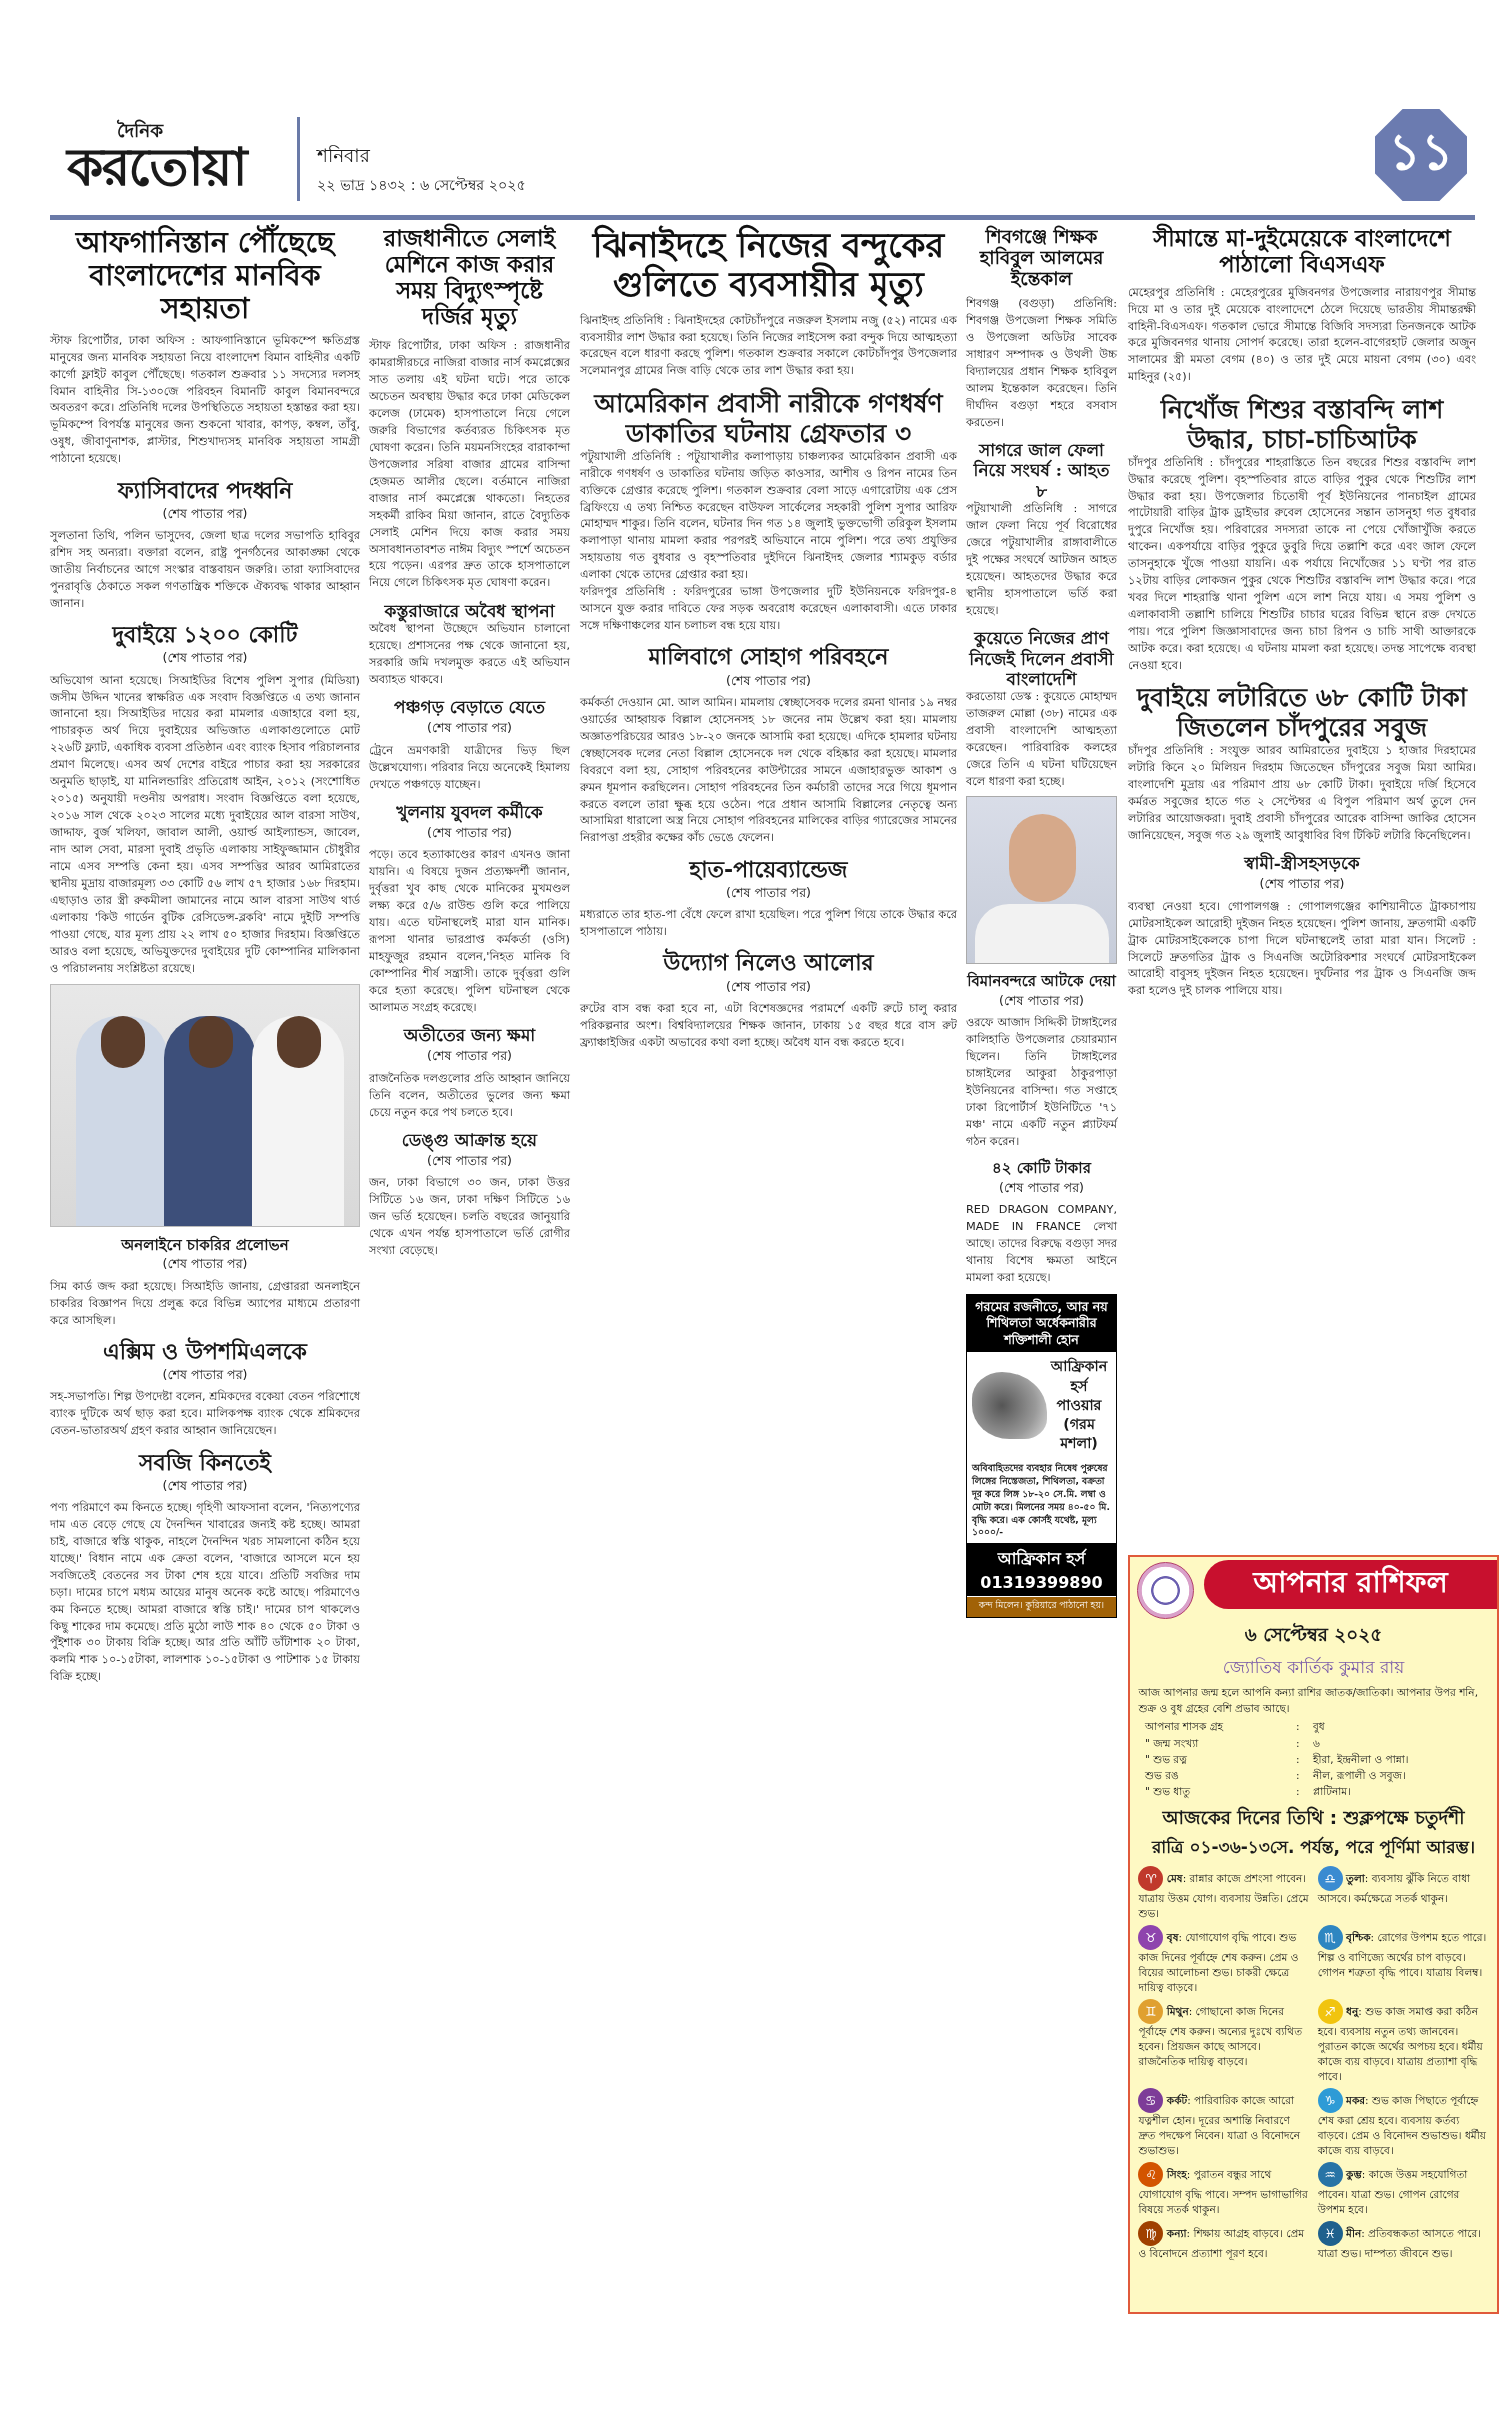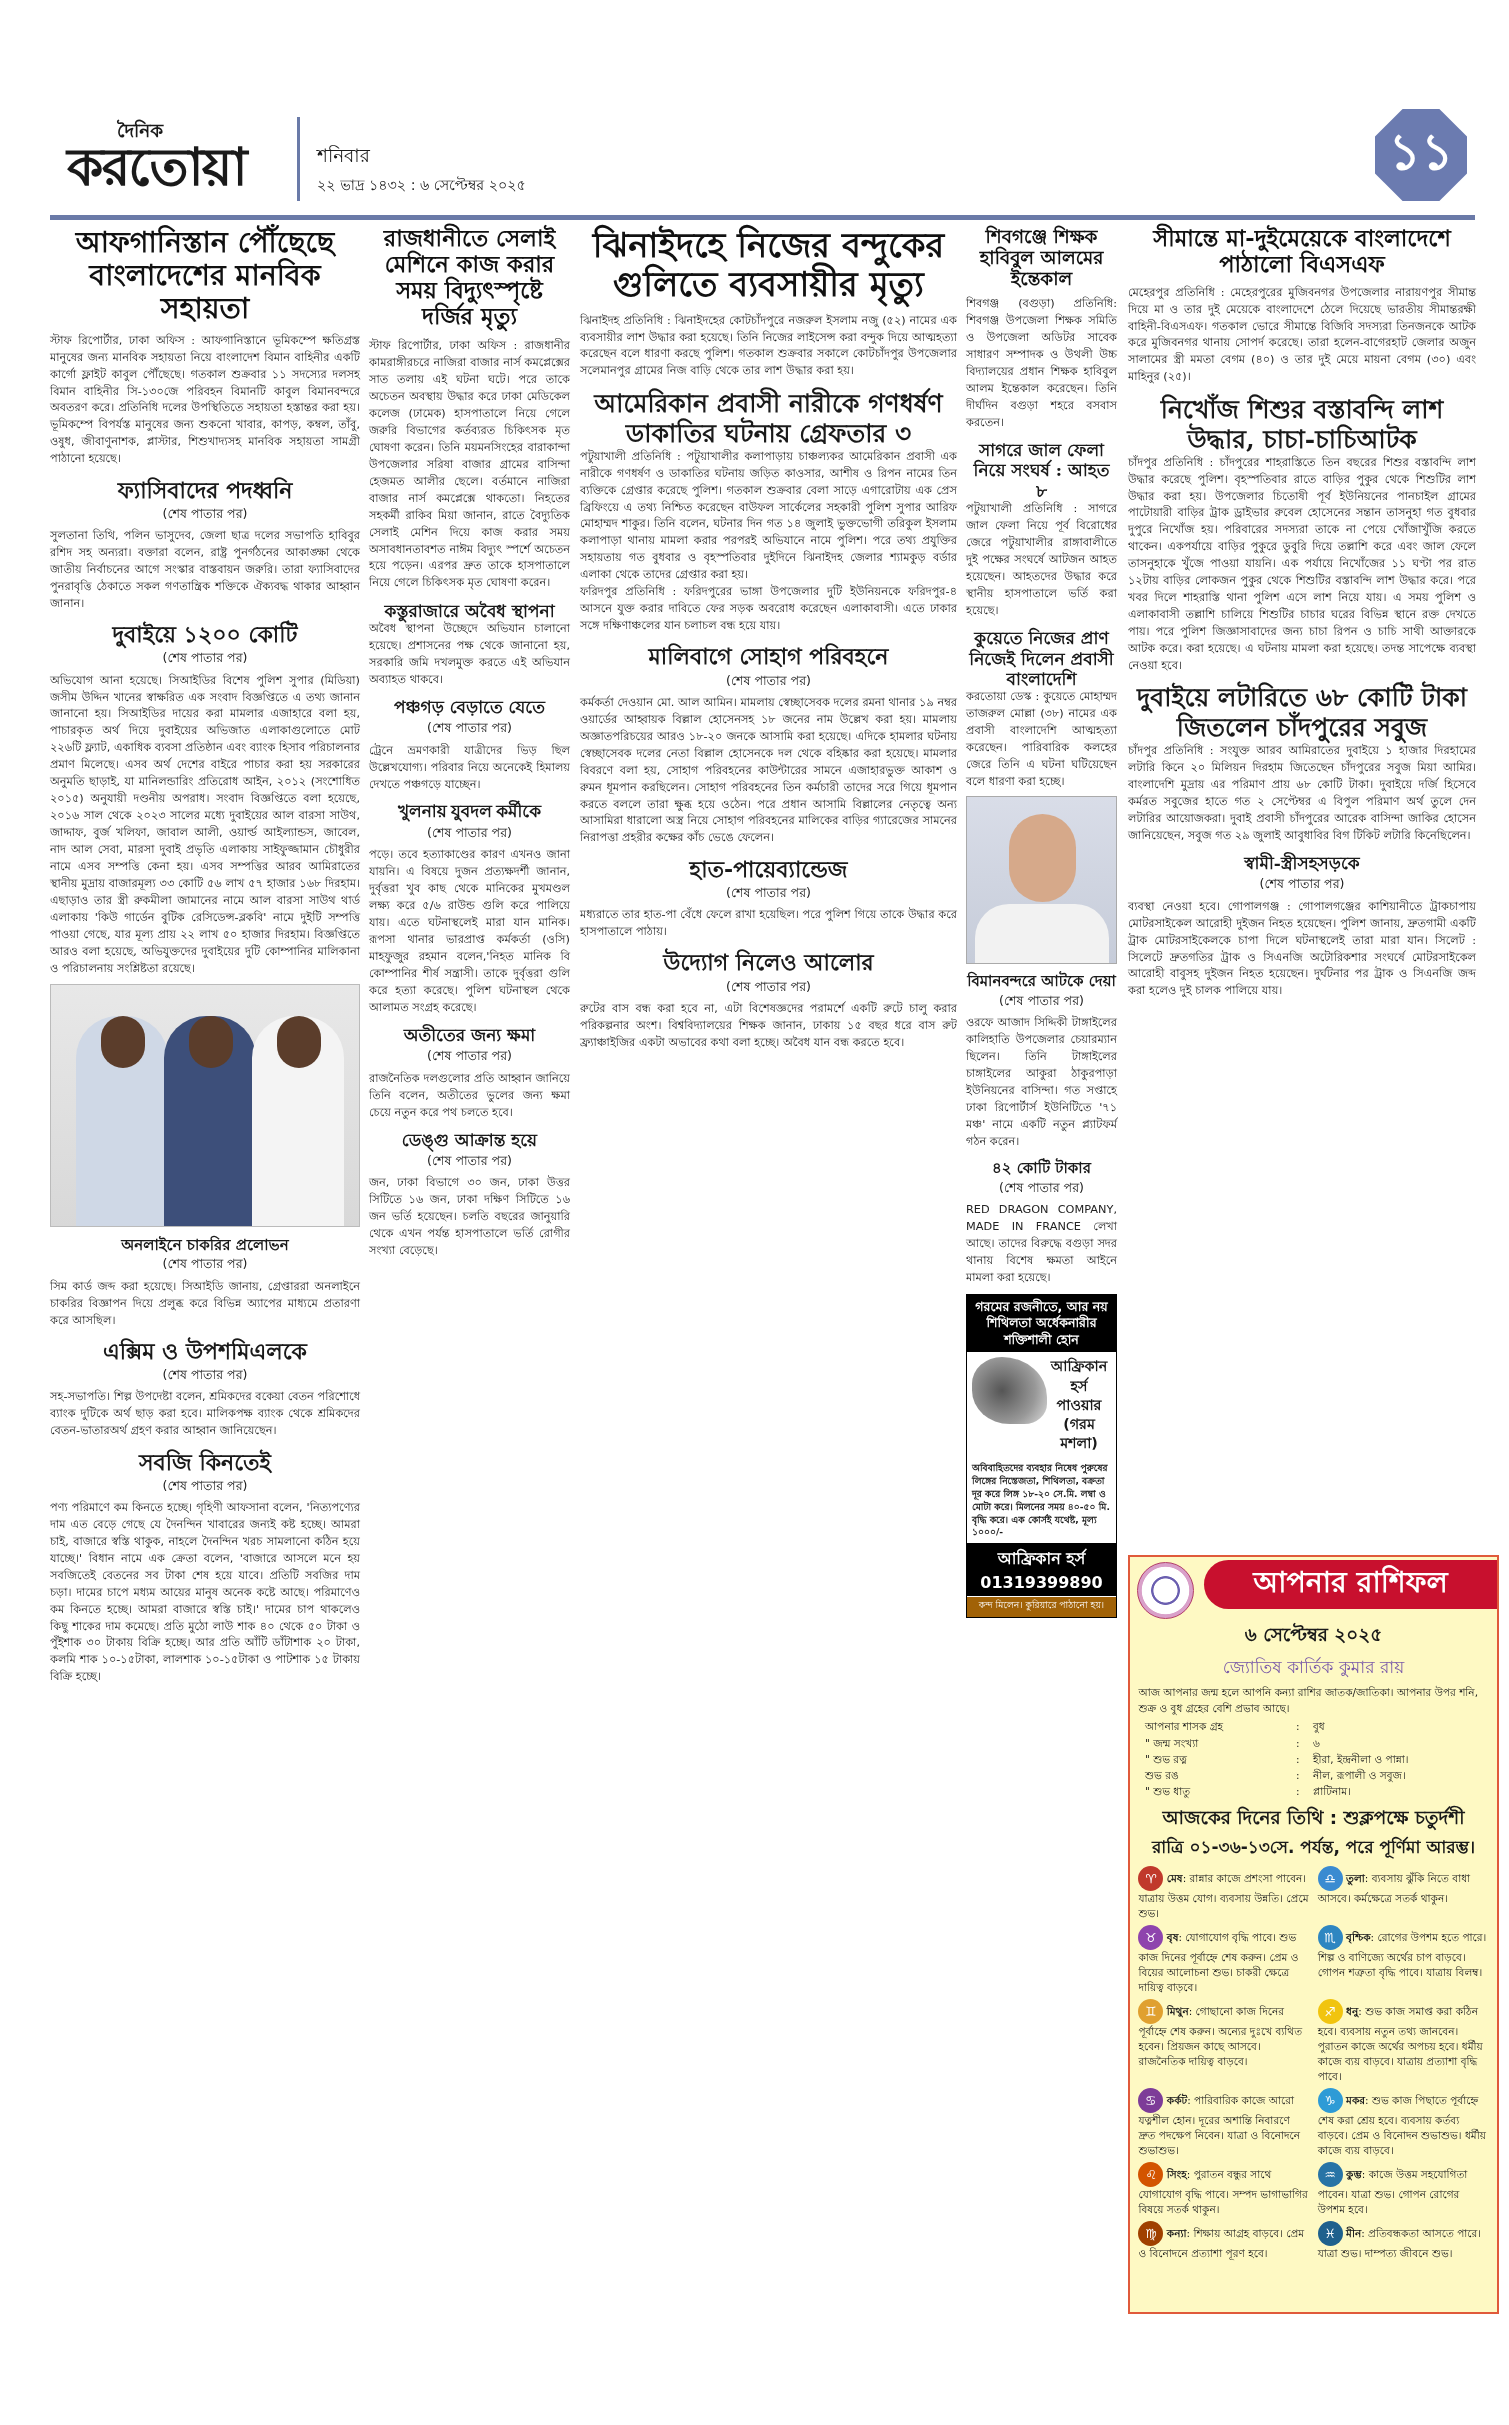--- a/index.html
+++ b/index.html
@@ -33,21 +33,21 @@
   .photo-group { height: 243px; margin: 6.7px 0 3.4px; background: linear-gradient(#e8e8e8,#d8d8d8); position: relative; overflow: hidden; border: 0.8px solid #bbb; }
   .person { position: absolute; bottom: 0; width: 92px; height: 210px; border-radius: 42px 42px 0 0; }
   .person .head { position: absolute; left: 25px; top: 0; width: 44px; height: 52px; border-radius: 22px; background: #5b3d2b; }
 
   .portrait { height: 168px; margin: 5px 0; background: linear-gradient(#d9dde8, #c6ccd9); position: relative; border: 0.8px solid #aaa; }
   .portrait .face { position: absolute; left: 42px; top: 17px; width: 67px; height: 88px; border-radius: 34px; background: #d6a98a; }
   .portrait .shirt { position: absolute; left: 8.4px; bottom: 0; width: 134px; height: 59px; background: #f2f2f2; border-radius: 34px 34px 0 0; }
 
   .ad { border: 1.7px solid #000; margin-top: 6.7px; }
   .ad-top { background: #000; color: #fff; text-align: center; font-weight: bold; font-size: 12.6px; padding: 4.2px; line-height: 1.3; }
-  .ad-mid { display: flex; padding: 5px; }
+  .ad-mid { display: flex; padding: 5px; align-items: center; }
   .ad-horse { width: 75px; height: 67px; background: radial-gradient(circle at 40% 50%, #555, #999 60%, #ddd); border-radius: 40% 60% 30% 50%; }
   .ad-title { flex: 1; text-align: center; font-weight: bold; font-size: 14.3px; line-height: 1.35; }
   .ad-text { font-size: 9.2px; font-weight: bold; padding: 3.4px 5px; line-height: 1.4; }
   .ad-phone { background: #000; color: #fff; font-weight: 900; font-size: 16px; text-align: center; padding: 3.4px; }
   .ad-foot { background: #a16207; color: #fff; font-size: 9.2px; text-align: center; padding: 1.7px 0 3.4px; border-top: 0.8px solid #fff; }
 
   
   .horo { position: absolute; left: 1128px; top: 1555px; width: 371px; height: 759px; background: #fef9c3; border: 2.5px solid #e05a3b; }
   .horo-head { position: relative; height: 59px; }
   .horo-wheel { position: absolute; left: 6.7px; top: 5px; width: 57px; height: 57px; border-radius: 50%; background: radial-gradient(circle, #fff 30%, #6b5fb0 32%, #6b5fb0 36%, #fff 38%, #fff 60%, #d9a0c9 62%); border: 1.7px solid #b23c6a; }
@@ -114,21 +114,21 @@
   </div>
 
   <div class="col c2">
     <div class="headline" style="font-size:22.6px;">রাজধানীতে সেলাই মেশিনে কাজ করার সময় বিদ্যুৎস্পৃষ্টে দর্জির মৃত্যু</div>
     <div class="body" style="margin-top:8.4px;">স্টাফ রিপোর্টার, ঢাকা অফিস : রাজধানীর কামরাঙ্গীরচরে নাজিরা বাজার নার্স কমপ্লেক্সের সাত তলায় এই ঘটনা ঘটে। পরে তাকে অচেতন অবস্থায় উদ্ধার করে ঢাকা মেডিকেল কলেজ (ঢামেক) হাসপাতালে নিয়ে গেলে জরুরি বিভাগের কর্তব্যরত চিকিৎসক মৃত ঘোষণা করেন। তিনি ময়মনসিংহের বারাকান্দা উপজেলার সরিষা বাজার গ্রামের বাসিন্দা হেজমত আলীর ছেলে। বর্তমানে নাজিরা বাজার নার্স কমপ্লেক্সে থাকতো। নিহতের সহকর্মী রাকিব মিয়া জানান, রাতে বৈদ্যুতিক সেলাই মেশিন দিয়ে কাজ করার সময় অসাবধানতাবশত নাঈম বিদ্যুৎ স্পর্শে অচেতন হয়ে পড়েন। এরপর দ্রুত তাকে হাসপাতালে নিয়ে গেলে চিকিৎসক মৃত ঘোষণা করেন।</div>
     <div class="subhead" style="font-size:17px;">কস্তুরাজারে অবৈধ স্থাপনা</div>
     <div class="body">অবৈধ স্থাপনা উচ্ছেদে অভিযান চালানো হয়েছে। প্রশাসনের পক্ষ থেকে জানানো হয়, সরকারি জমি দখলমুক্ত করতে এই অভিযান অব্যাহত থাকবে।</div>
     <div class="subhead" style="font-size:17px;">পঞ্চগড় বেড়াতে যেতে</div>
     <div class="cont">(শেষ পাতার পর)</div>
     <div class="body">ট্রেনে ভ্রমণকারী যাত্রীদের ভিড় ছিল উল্লেখযোগ্য। পরিবার নিয়ে অনেকেই হিমালয় দেখতে পঞ্চগড়ে যাচ্ছেন।</div>
-    <div class="subhead" style="font-size:17px;font-family:Liberation Serif, serif;">খুলনায় যুবদল কর্মীকে</div>
+    <div class="subhead" style="font-size:17px;">খুলনায় যুবদল কর্মীকে</div>
     <div class="cont">(শেষ পাতার পর)</div>
     <div class="body">পড়ে। তবে হত্যাকাণ্ডের কারণ এখনও জানা যায়নি। এ বিষয়ে দুজন প্রত্যক্ষদর্শী জানান, দুর্বৃত্তরা খুব কাছ থেকে মানিকের মুখমণ্ডল লক্ষ্য করে ৫/৬ রাউন্ড গুলি করে পালিয়ে যায়। এতে ঘটনাস্থলেই মারা যান মানিক। রূপসা থানার ভারপ্রাপ্ত কর্মকর্তা (ওসি) মাহফুজুর রহমান বলেন,'নিহত মানিক বি কোম্পানির শীর্ষ সন্ত্রাসী। তাকে দুর্বৃত্তরা গুলি করে হত্যা করেছে। পুলিশ ঘটনাস্থল থেকে আলামত সংগ্রহ করেছে।</div>
     <div class="subhead" style="font-size:17px;">অতীতের জন্য ক্ষমা</div>
     <div class="cont">(শেষ পাতার পর)</div>
     <div class="body">রাজনৈতিক দলগুলোর প্রতি আহ্বান জানিয়ে তিনি বলেন, অতীতের ভুলের জন্য ক্ষমা চেয়ে নতুন করে পথ চলতে হবে।</div>
     <div class="subhead" style="font-size:17px;">ডেঙ্গু আক্রান্ত হয়ে</div>
     <div class="cont">(শেষ পাতার পর)</div>
     <div class="body">জন, ঢাকা বিভাগে ৩০ জন, ঢাকা উত্তর সিটিতে ১৬ জন, ঢাকা দক্ষিণ সিটিতে ১৬ জন ভর্তি হয়েছেন। চলতি বছরের জানুয়ারি থেকে এখন পর্যন্ত হাসপাতালে ভর্তি রোগীর সংখ্যা বেড়েছে।</div>
   </div>
 

